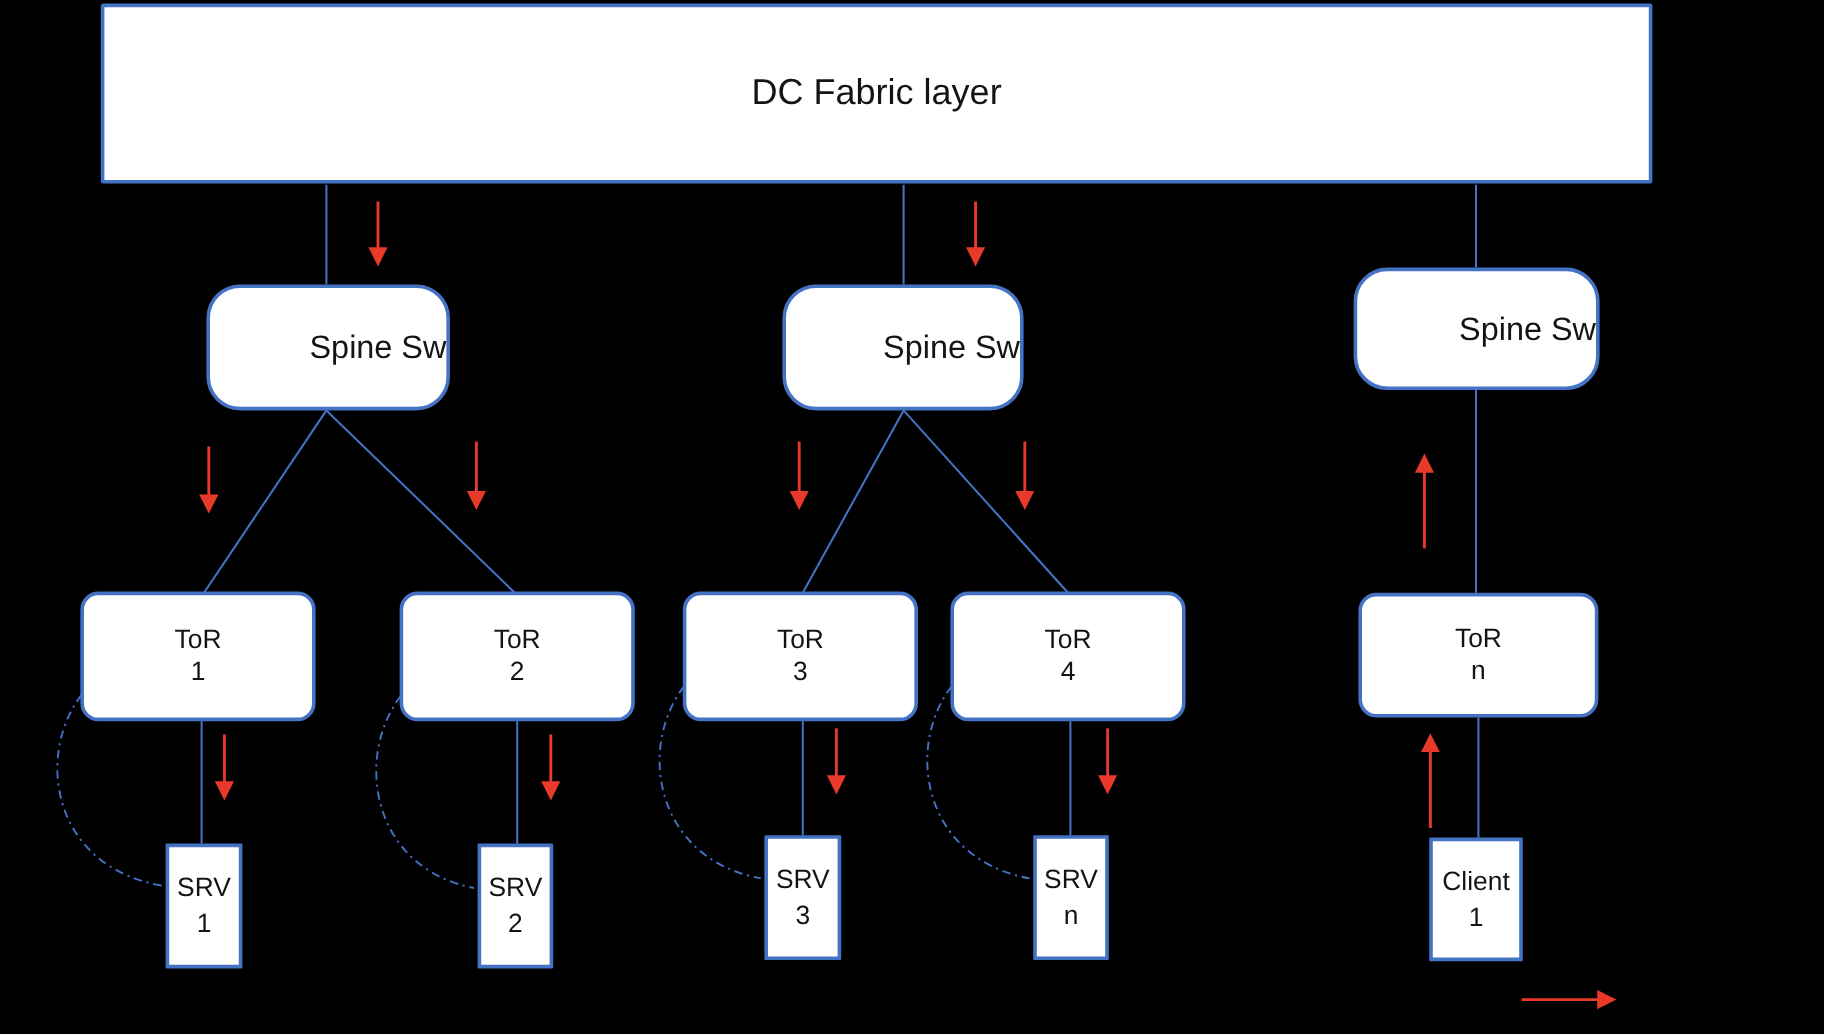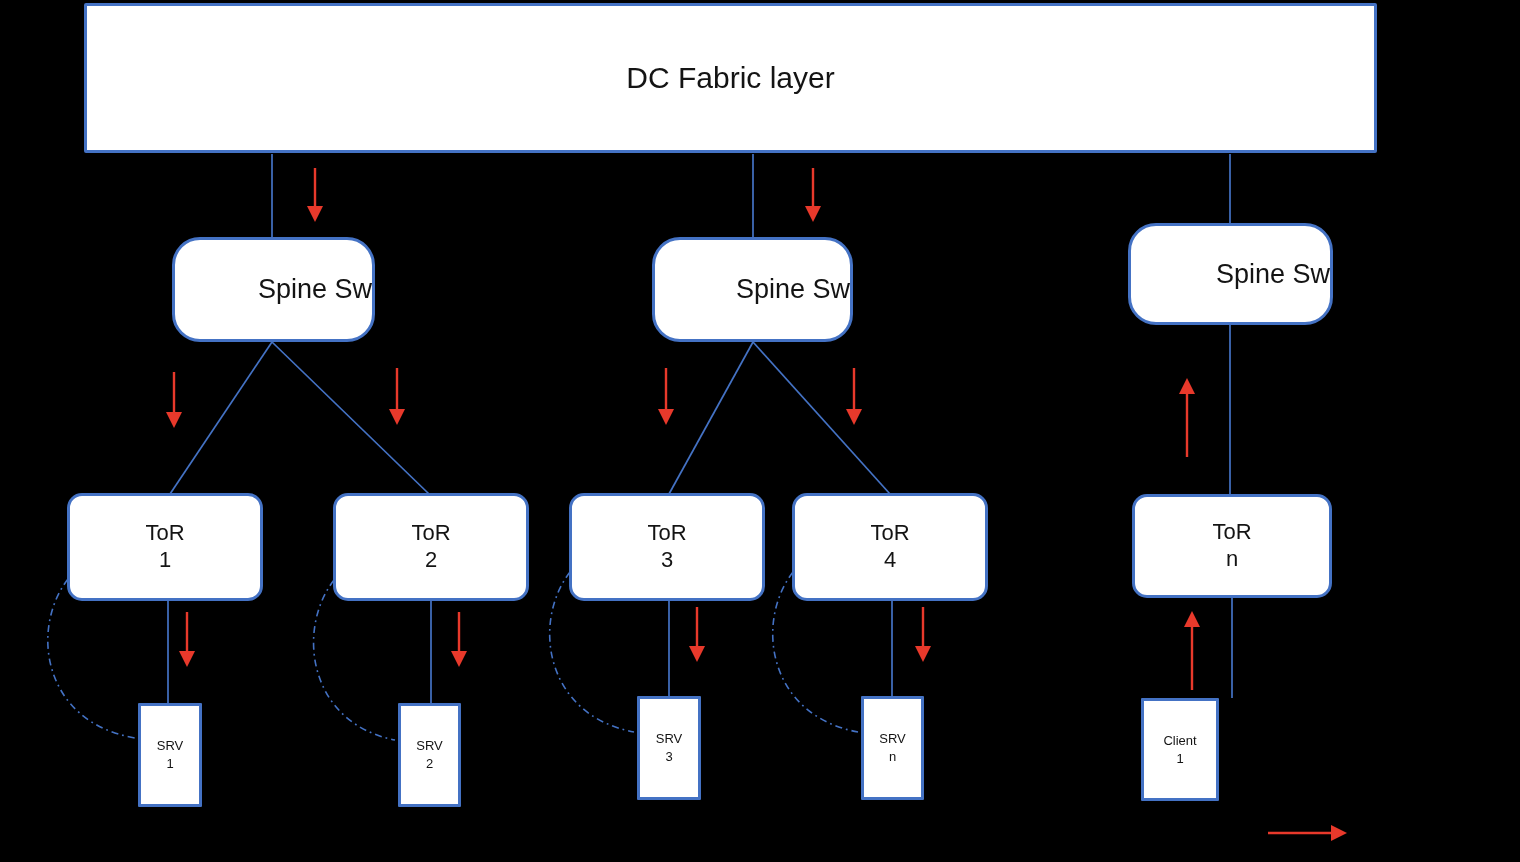--- a/index.html
+++ b/index.html
@@ -8,21 +8,21 @@
     font-family:"Liberation Sans", sans-serif;color:#141414;
   }
   .node{
     position:absolute;background:#ffffff;border:3px solid #4472c4;
     display:flex;flex-direction:column;align-items:center;justify-content:center;
     box-sizing:border-box;text-align:center;line-height:1.22;
   }
   .fabric{border-width:3px;border-radius:2px;font-size:30px;}
   .spine{border-radius:28px;font-size:27px;align-items:flex-end;}
   .tor{border-radius:15px;font-size:22px;}
-  .endpoint{border-width:3px;border-radius:1px;font-size:13px;line-height:1.35;text-align:right;}
+  .endpoint{border-width:3px;border-radius:1px;font-size:22px;line-height:1.35;text-align:right;}
   svg{position:absolute;left:0;top:0;}
   .blue{stroke:#4472c4;stroke-width:1.7;fill:none;}
   .red{stroke:#e8392b;stroke-width:2.4;fill:none;}
   .arc{stroke:#4472c4;stroke-width:1.6;fill:none;stroke-dasharray:7 4 1.8 4;}
 </style>
 </head>
 <body>
 
 <div id="stage">
 
@@ -117,18 +117,18 @@
     <span>2</span>
   </div>
   <div class="node endpoint" style="left:637px;top:696px;width:64px;height:104px;">
     <span>SRV</span>
     <span>3</span>
   </div>
   <div class="node endpoint" style="left:861px;top:696px;width:63px;height:104px;">
     <span>SRV</span>
     <span>n</span>
   </div>
-  <div class="node endpoint" style="left:1141px;top:698px;width:78px;height:103px;">
+  <div class="node endpoint" style="left:1191px;top:698px;width:78px;height:103px;">
     <span>Client</span>
     <span>1</span>
   </div>
 
 </div>
 
 </body></html>

